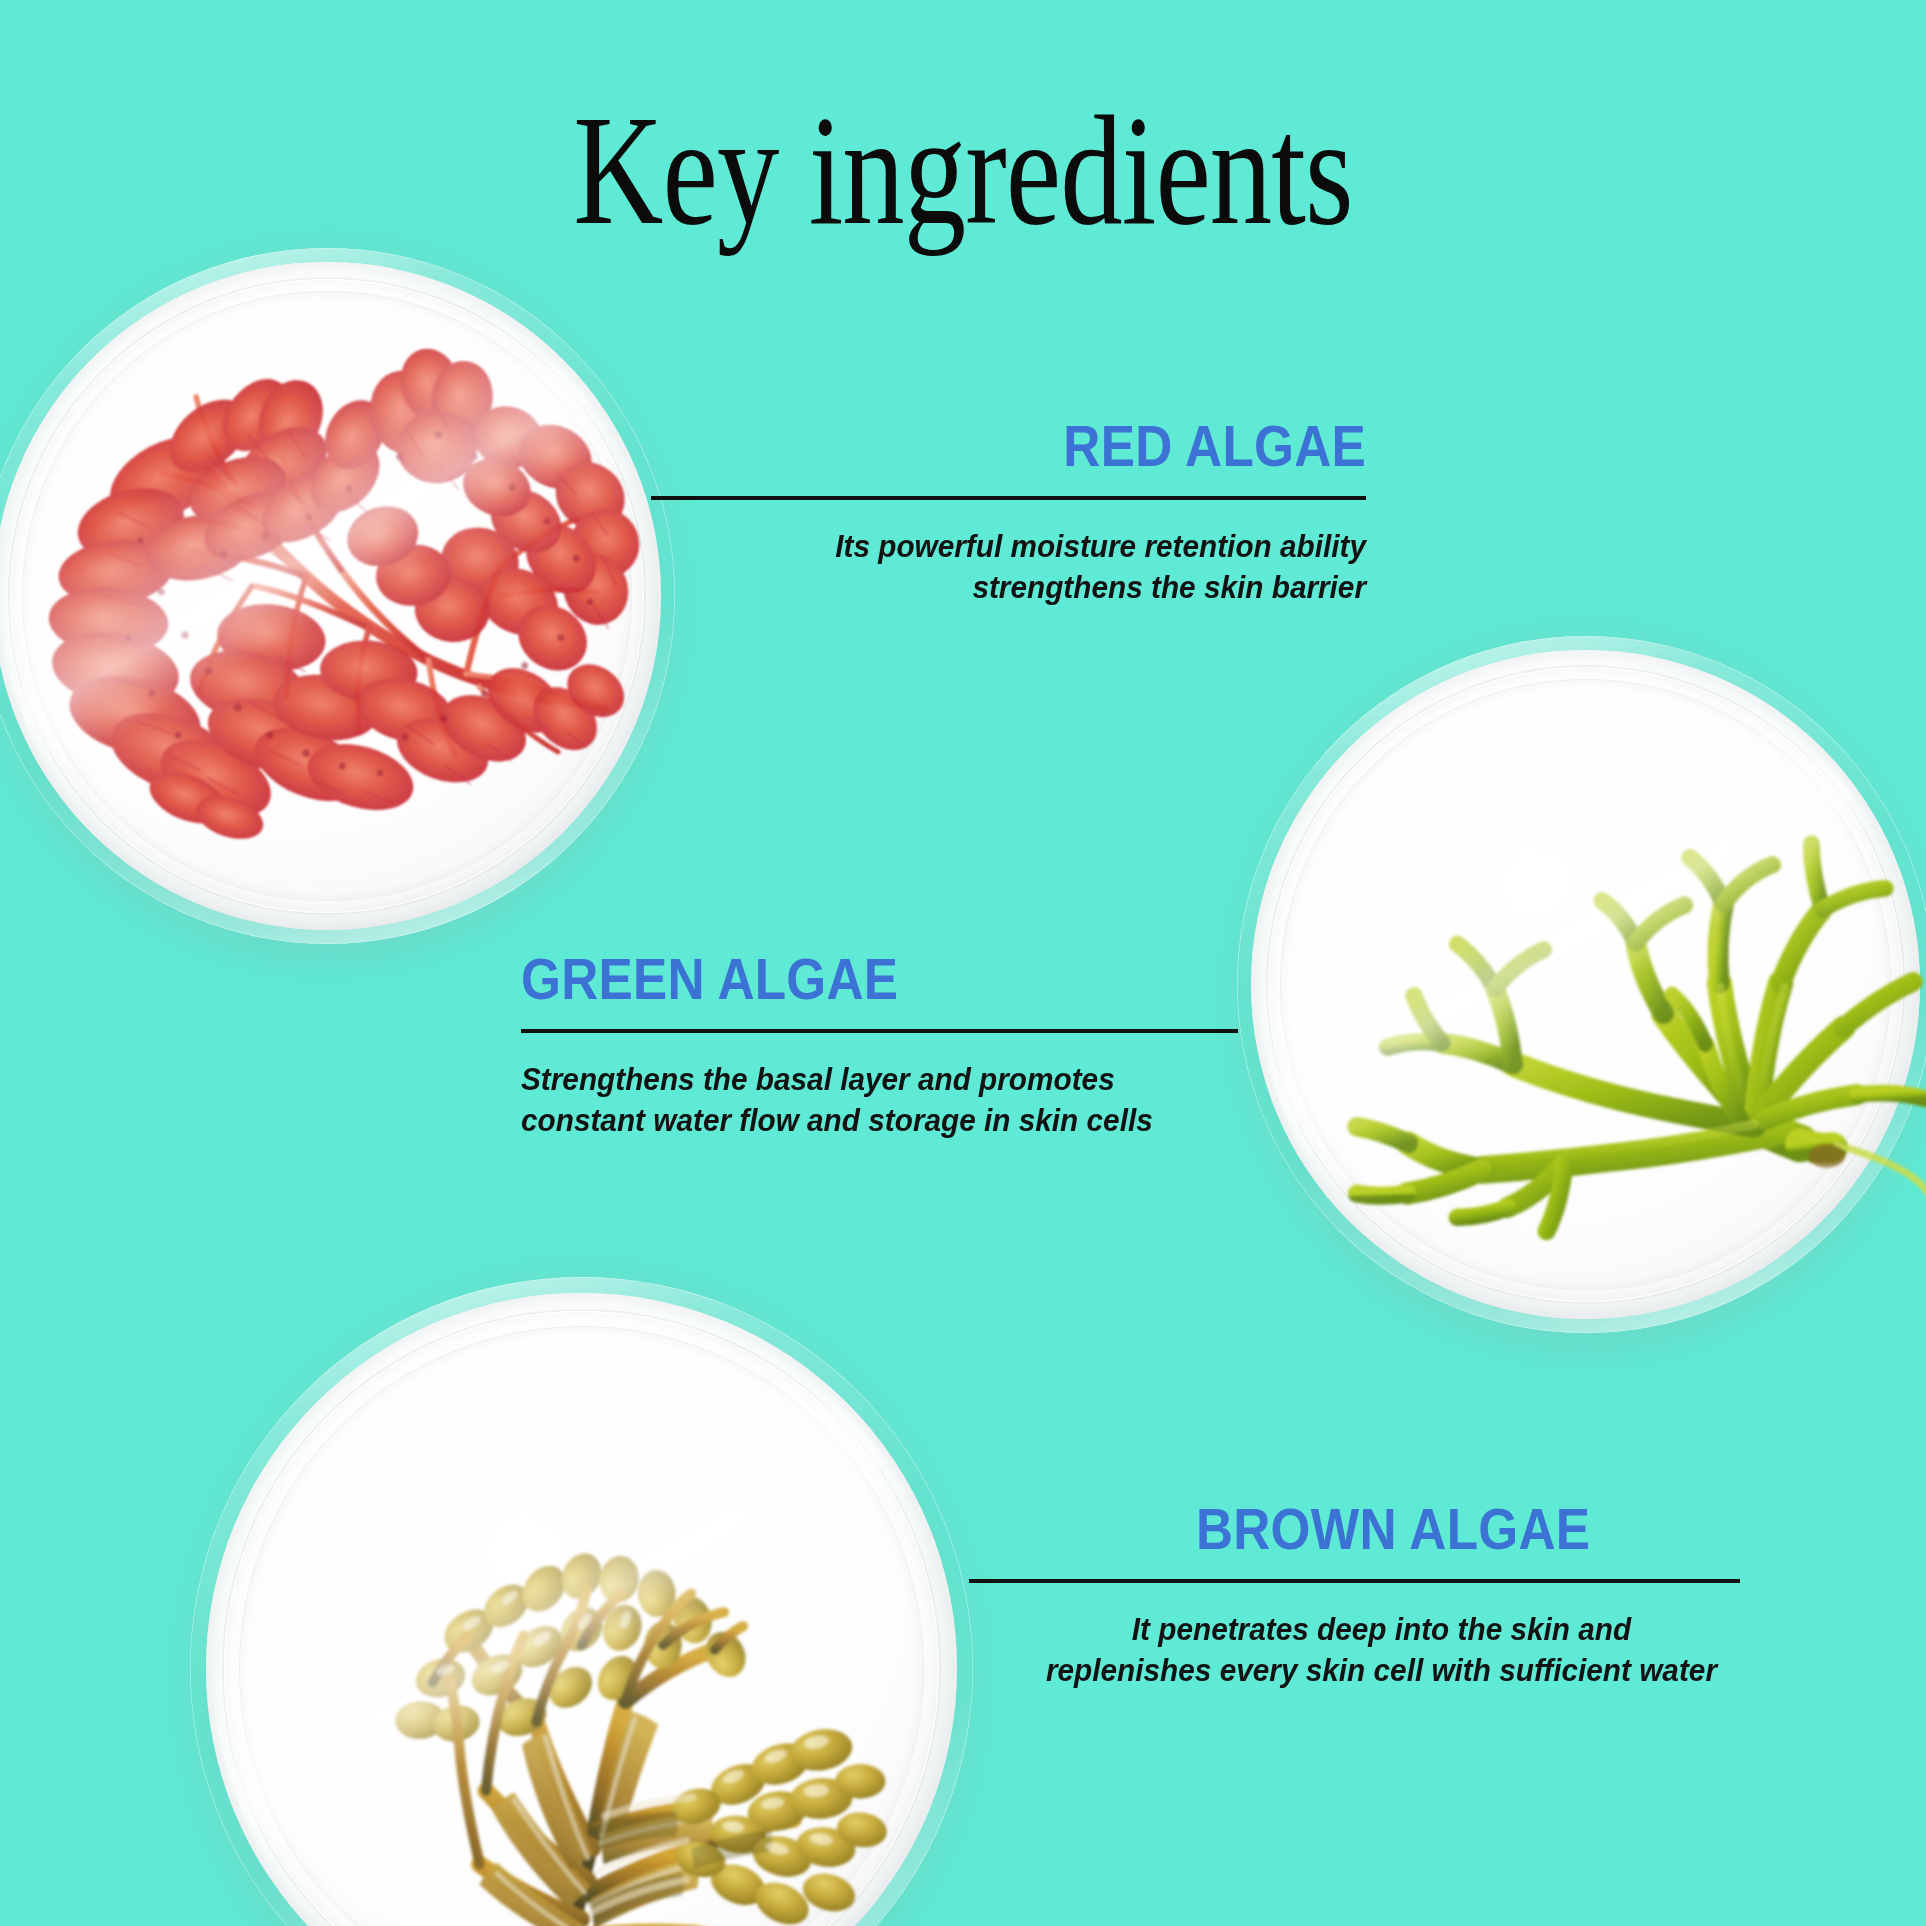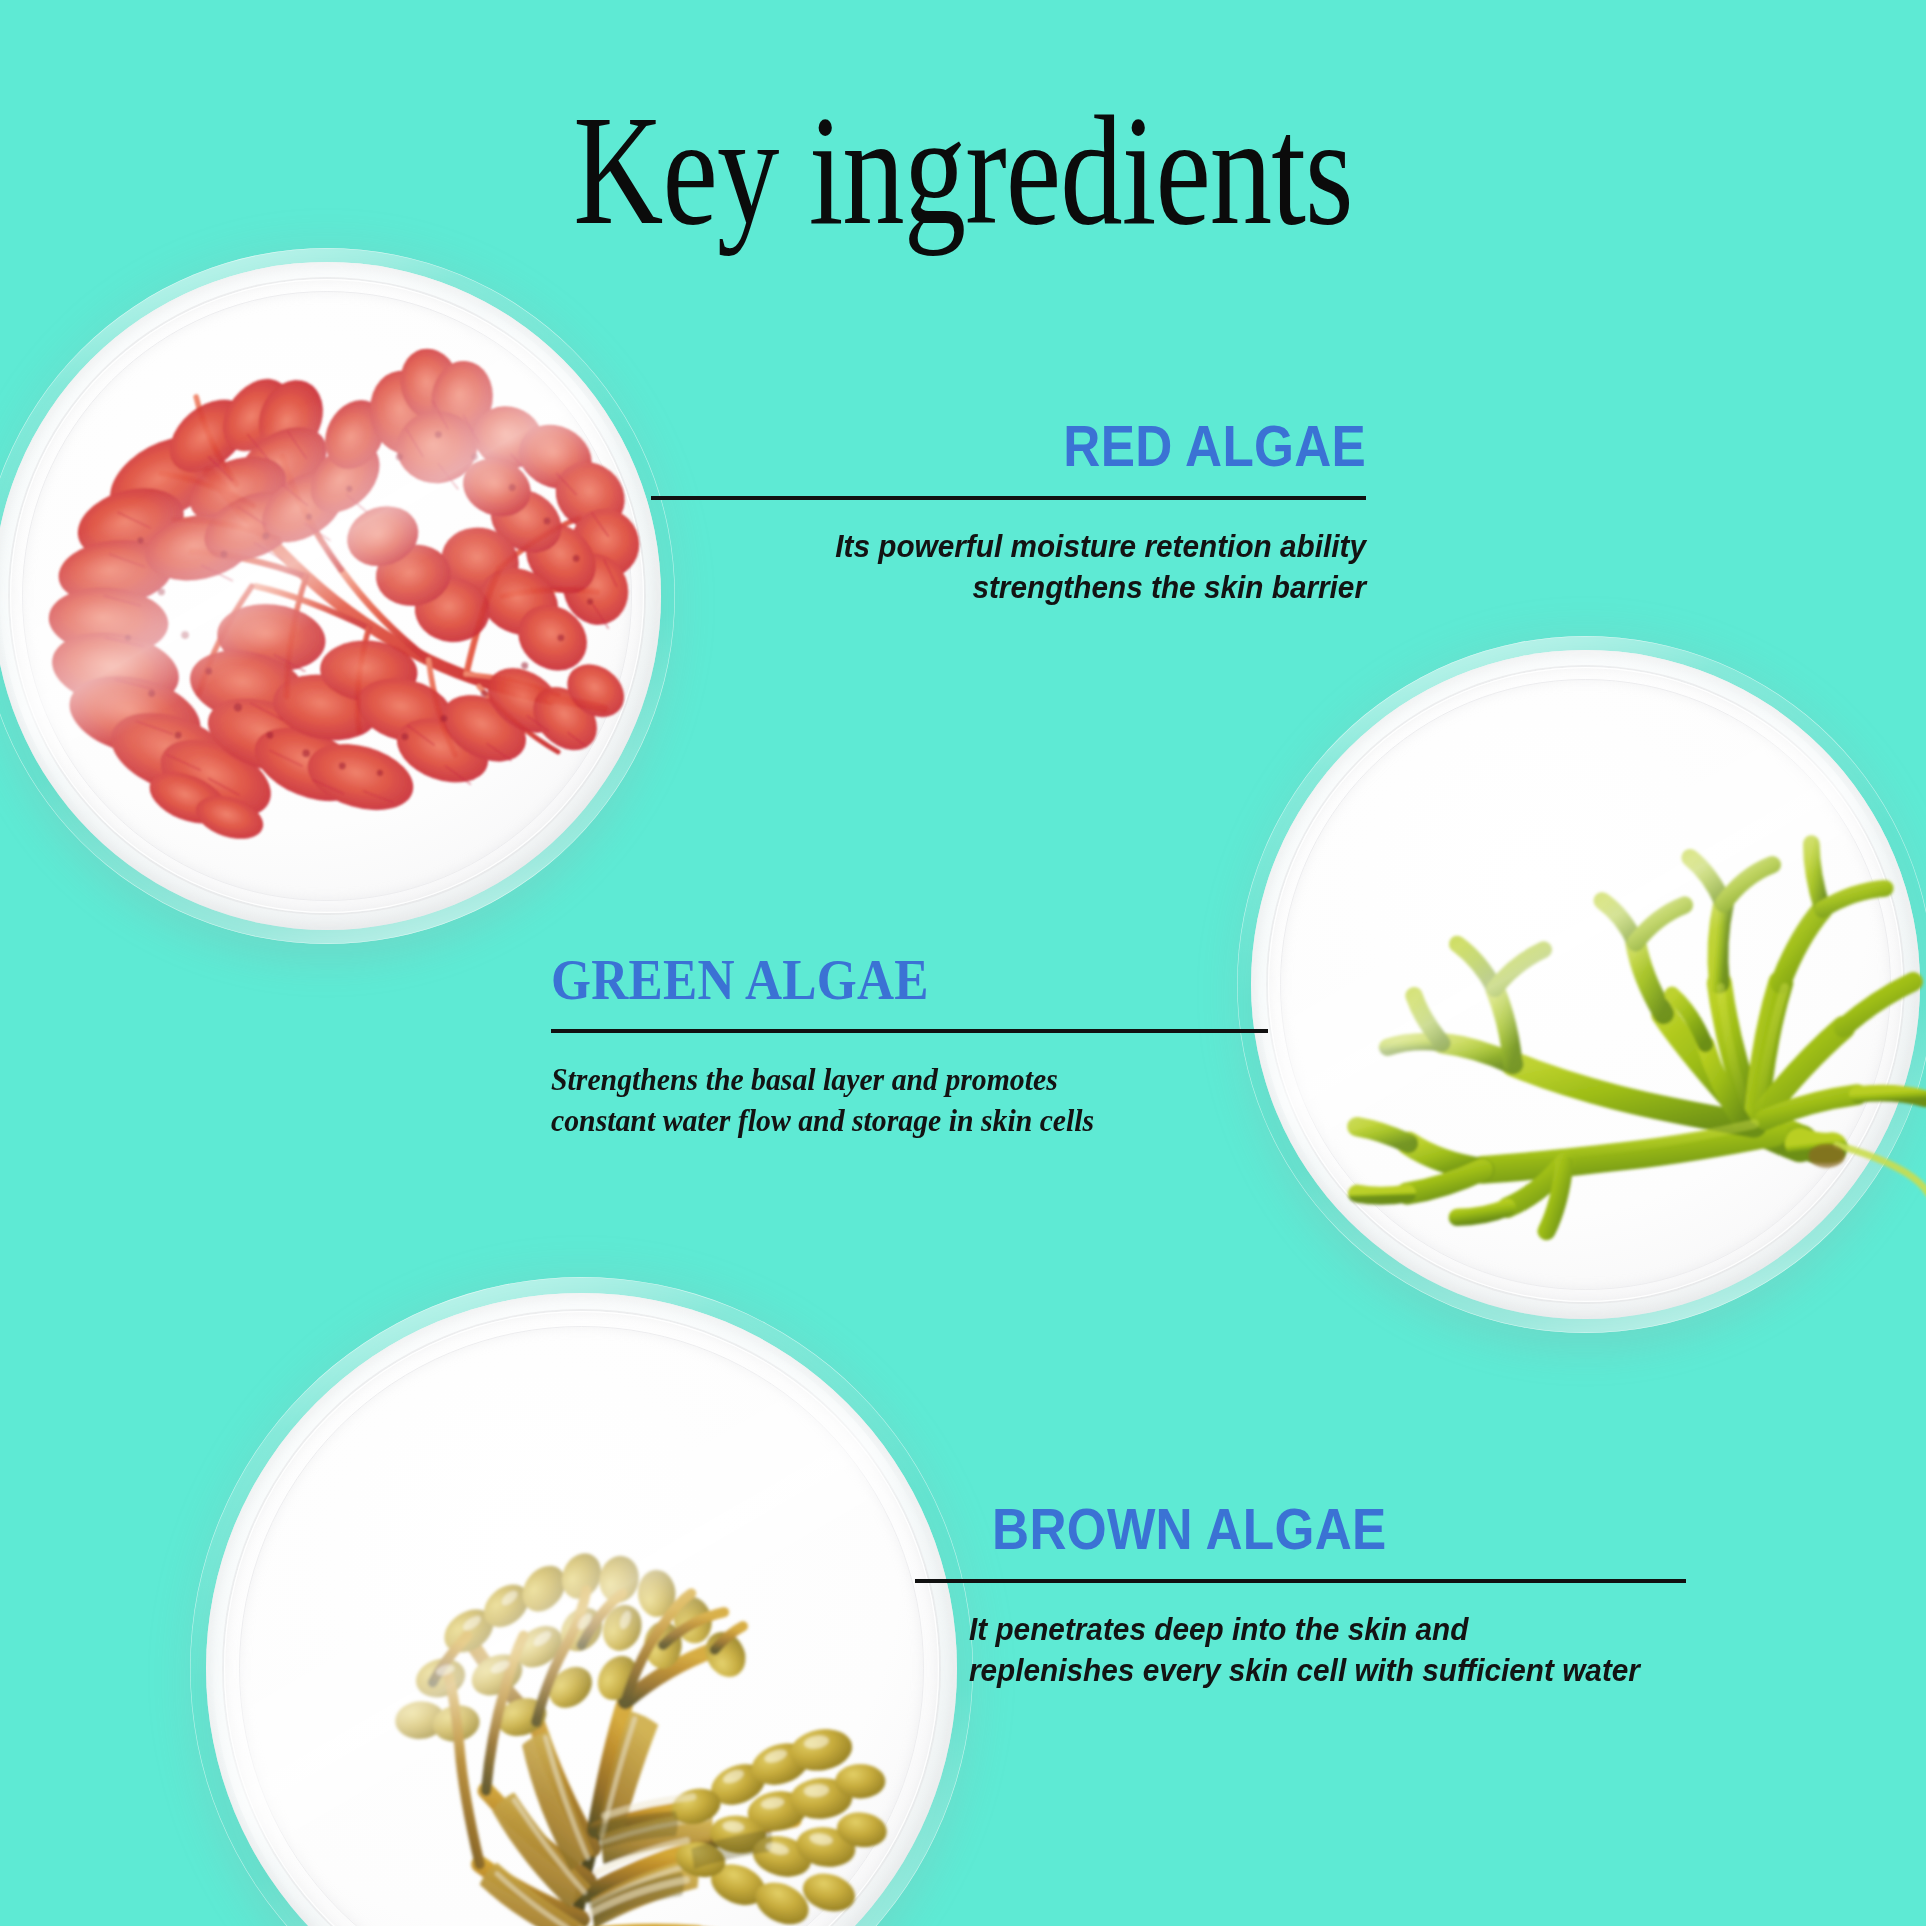--- a/index.html
+++ b/index.html
@@ -150,25 +150,25 @@
     color:#131313;
     margin-top:26px;
     transform:scaleX(0.93);
     white-space:pre-line;
   }
 
   #info-red{ left:651px; top:418px; width:715px; text-align:right; }
   #info-red .heading{transform-origin:100% 50%;}
   #info-red .desc{transform-origin:100% 50%;}
 
-  #info-green{ left:551px; top:951px; width:717px; text-align:left;font-family:Liberation Serif, serif; }
+  #info-green{ left:521px; top:951px; width:717px; text-align:left; }
   #info-green .heading{transform-origin:0% 50%;}
   #info-green .desc{transform-origin:0% 50%;}
 
-  #info-brown{ left:915px; top:1501px; width:771px; text-align:left; }
+  #info-brown{ left:969px; top:1501px; width:771px; text-align:center; }
   #info-brown .heading{transform-origin:100% 50%;}
   #info-brown .desc{transform-origin:100% 50%;}
 </style>
 </head>
 <body>
 
 <div class="stage">
 
   <div class="title">Key ingredients</div>
 

